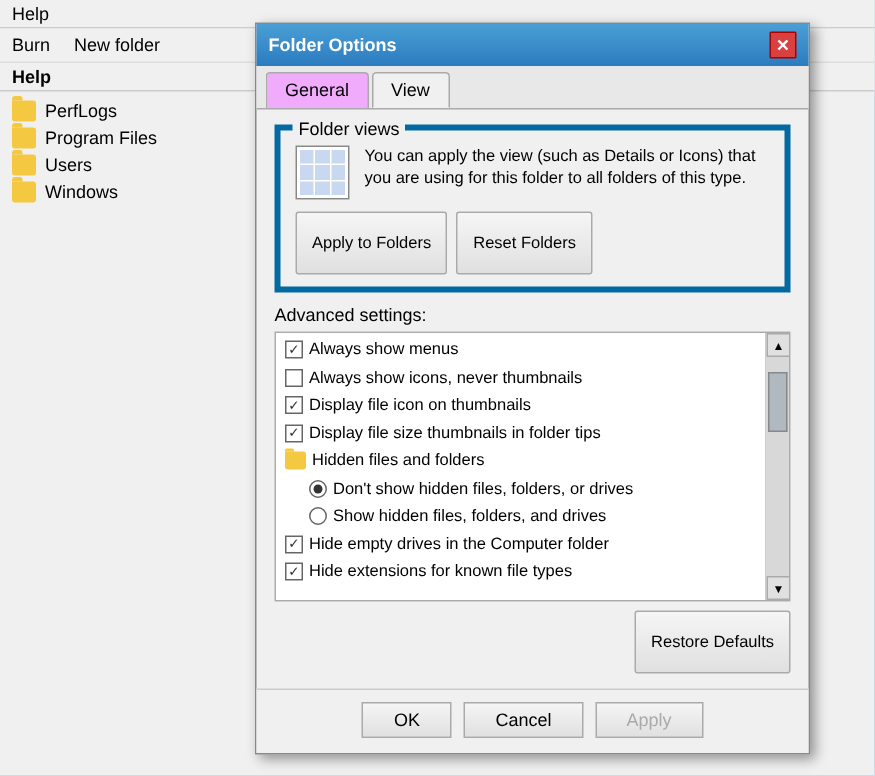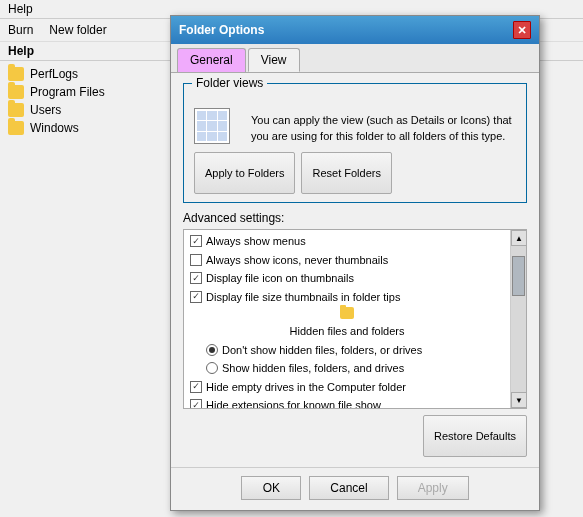--- a/index.html
+++ b/index.html
@@ -136,40 +136,40 @@
       border-bottom: 1px solid #f0f0f0;
       z-index: 1;
       position: relative;
     }
 
     .dialog-content {
       padding: 10px 12px;
     }
 
     .section-box {
-      border: 1px solid #0369a1;
+      border: 4px solid #0369a1;
       padding: 8px 10px;
       margin-bottom: 8px;
       position: relative;
     }
 
     .section-label {
       position: absolute;
       top: -8px;
       left: 8px;
       background: #f0f0f0;
       padding: 0 4px;
       font-size: 12px;
     }
 
     .folder-views-inner {
       display: flex;
-      align-items: flex-end;
-      gap: 21px;
-      margin-top: 16px;
+      align-items: flex-start;
+      gap: 10px;
+      margin-top: 2px;
     }
 
     .folder-grid-icon {
       width: 36px;
       height: 36px;
       border: 1px solid #888;
       background: white;
       display: grid;
       grid-template-columns: repeat(3, 1fr);
       grid-template-rows: repeat(3, 1fr);
@@ -266,21 +266,20 @@
       display: flex;
       align-items: center;
       gap: 4px;
       padding: 1px 6px;
       font-size: 11px;
       line-height: 1.5;
     }
 
     .setting-item.folder-header {
       padding-left: 6px;
-      flex-direction: column;
     }
 
     .setting-item.indented {
       padding-left: 22px;
     }
 
     .folder-icon-small {
       width: 14px;
       height: 12px;
       background: #f5c842;
@@ -478,21 +477,21 @@
           <span>Show hidden files, folders, and drives</span>
         </div>
 
         <div class="setting-item">
           <span class="checkbox checked"></span>
           <span>Hide empty drives in the Computer folder</span>
         </div>
 
         <div class="setting-item">
           <span class="checkbox checked"></span>
-          <span>Hide extensions for known file show</span>
+          <span>Hide extensions for known file types</span>
         </div>
 
       </div>
 
       <div class="settings-scrollbar">
         <div class="scroll-btn">▲</div>
         <div class="scroll-track">
           <div class="scroll-thumb"></div>
         </div>
         <div class="scroll-btn">▼</div>

